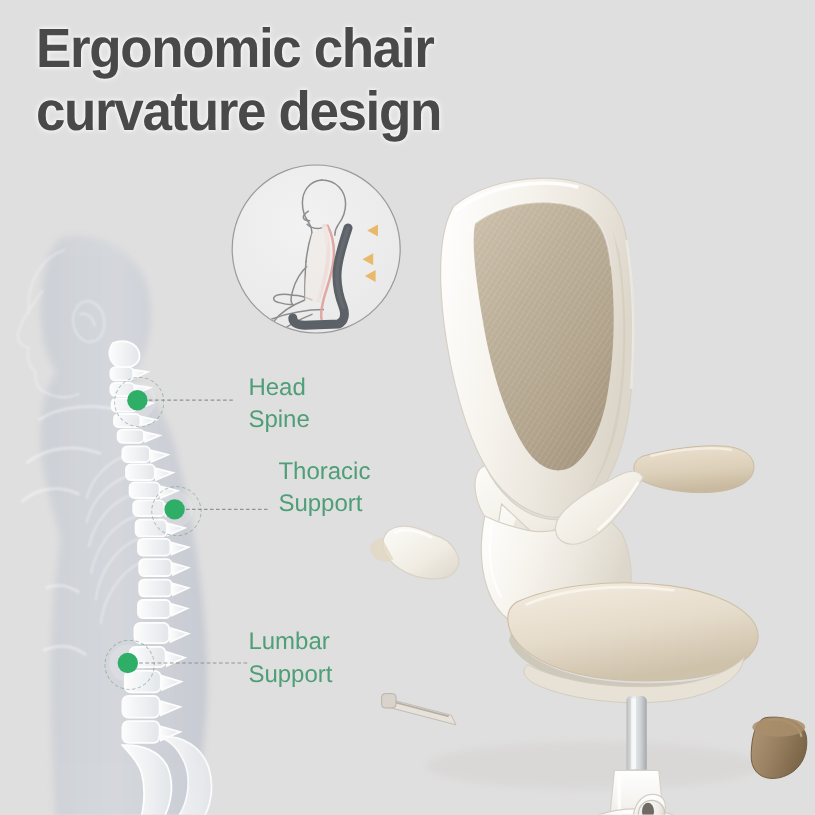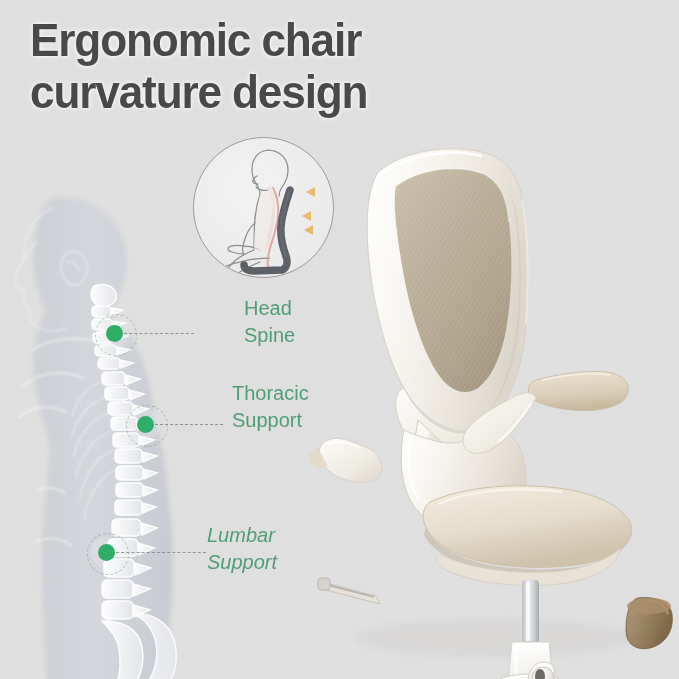--- a/index.html
+++ b/index.html
@@ -189,33 +189,33 @@
       <path d="M119 222 C100 228 86 246 82 266"></path>
       <path d="M122 240 C102 246 88 266 84 288"></path>
       <path d="M125 258 C104 266 90 288 88 310"></path>
       <path d="M126 278 C106 288 94 310 92 330"></path>
     </g>
   </svg>
 
   <div class="halo" style="left:95px;top:314px;"></div>
   <div class="dot" style="left:106px;top:325px;"></div>
   <div class="leader" style="left:124px;top:333px;width:70px;"></div>
-  <div class="callout" style="left:207px;top:295px;margin-left:37px;">Head
+  <div class="callout" style="left:207px;top:310px;">Head
 Spine</div>
 
   <div class="halo" style="left:126px;top:405px;"></div>
   <div class="dot" style="left:137px;top:416px;"></div>
   <div class="leader" style="left:155px;top:424px;width:68px;"></div>
   <div class="callout" style="left:232px;top:380px;">Thoracic
 Support</div>
 
   <div class="halo" style="left:87px;top:533px;"></div>
   <div class="dot" style="left:98px;top:544px;"></div>
   <div class="leader" style="left:116px;top:552px;width:90px;"></div>
-  <div class="callout" style="left:207px;top:522px;font-style:italic;">Lumbar
+  <div class="callout" style="left:207px;top:522px;">Lumbar
 Support</div>
 
   <div class="inset">
     <svg width="139" height="139" viewBox="0 0 139 139">
 
       <g fill="none" stroke="#8d8d8d" stroke-width="1.25" stroke-linejoin="round" stroke-linecap="round">
 
         <path d="M74 12 C86 12 94 21 94 32 C94 40 91 45 88 49
                  C86 52 85 55 85 58"></path>
         <path d="M74 12 C64 13 58 21 58 31 C58 38 60 43 63 47

